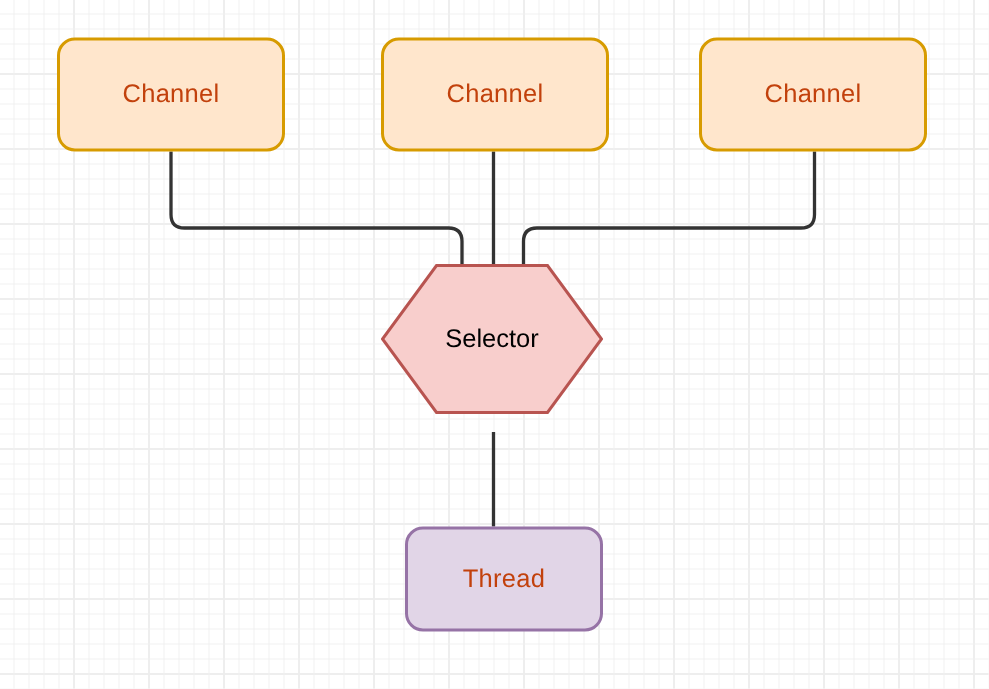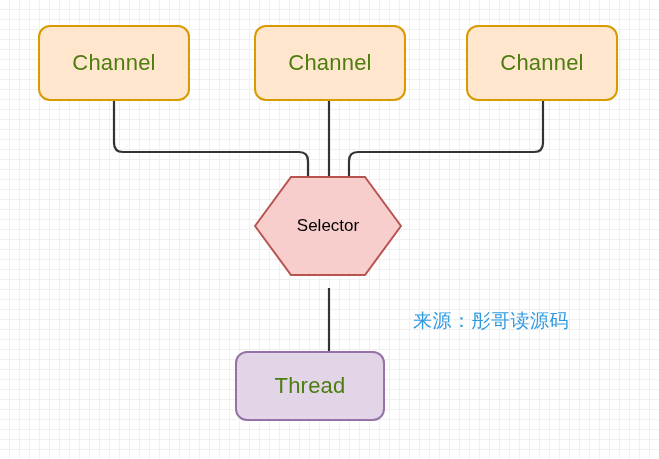--- a/index.html
+++ b/index.html
@@ -40,22 +40,22 @@
   }
   .node {
     position: absolute;
     box-sizing: border-box;
     display: flex;
     align-items: center;
     justify-content: center;
     text-align: center;
   }
   .node-label {
-    font-size: 22px;
-    color: #4d7c0f;
+    font-size: 17px;
+    color: #c2410c;
     line-height: 1.2;
     letter-spacing: 0.2px;
     white-space: nowrap;
   }
   .box-channel {
     border: 2px solid #d79b00;
     border-radius: 12px;
     background: #ffe6cc;
   }
   .box-thread {
@@ -117,19 +117,18 @@
     <span class="node-label">Channel</span>
   </div>
 
   <div class="hex-wrap" style="left:254px; top:176px; width:148px; height:100px;">
     <svg class="hex-svg" width="148" height="100" viewBox="0 0 148 100" xmlns="http://www.w3.org/2000/svg">
       <polygon points="37,1 111,1 147,50 111,99 37,99 1,50" fill="#f8cecc" stroke="#b85450" stroke-width="2"></polygon>
     </svg>
     <span class="hex-label">Selector</span>
   </div>
 
-  <div class="node box-thread" style="left:235px; top:351px; width:150px; height:70px;">
+  <div class="node box-thread" style="left:270px; top:351px; width:132px; height:70px;">
     <span class="node-label">Thread</span>
   </div>
 
-  <div class="watermark" style="left:413px; top:308px;">来源：彤哥读源码</div>
 
 </div>
 
 </body></html>

